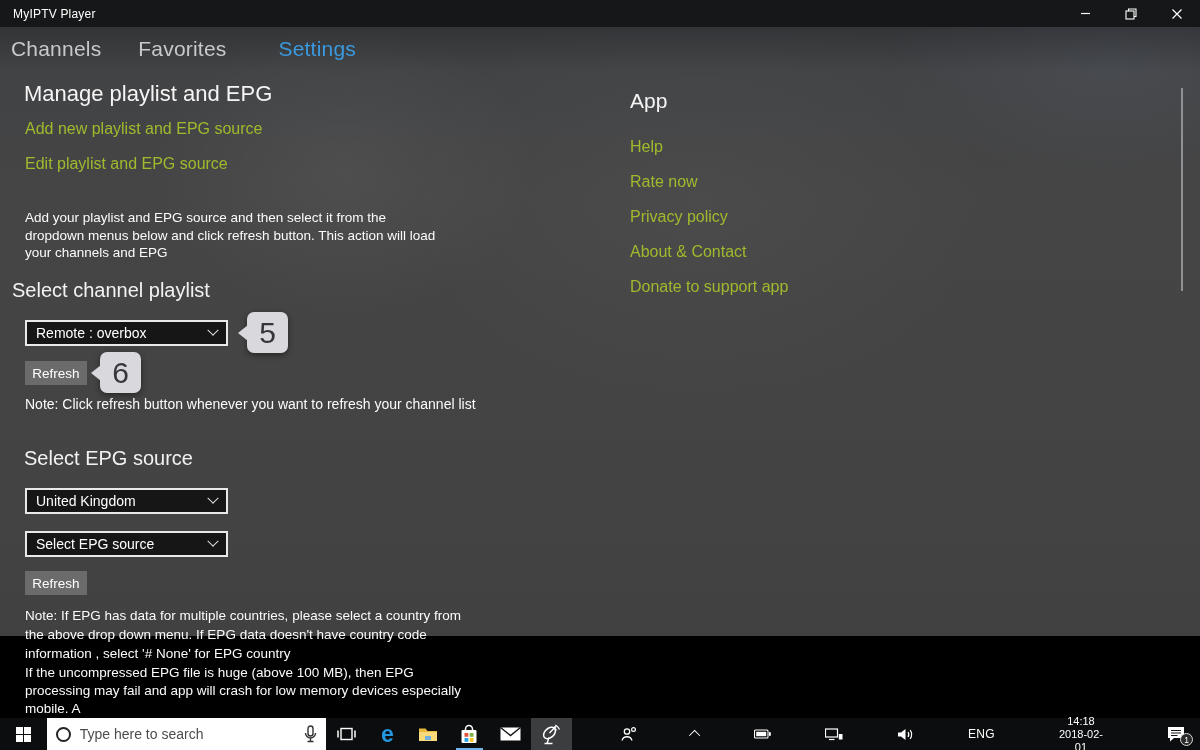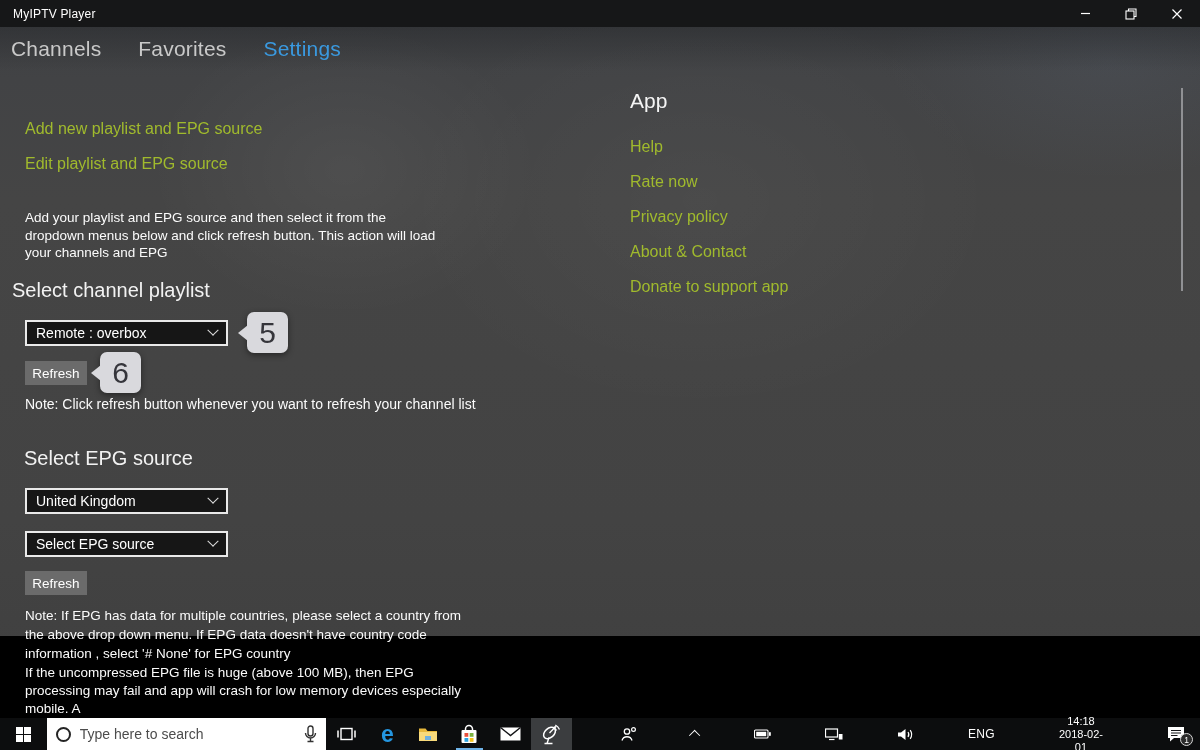--- a/index.html
+++ b/index.html
@@ -23,21 +23,21 @@
   .titlebar .title{ padding-left:13px; font-size:12px; color:#fff; letter-spacing:.2px; }
   .win-controls{ margin-left:auto; display:flex; height:100%; }
   .win-btn{ width:46px; height:100%; display:flex; align-items:center; justify-content:center; cursor:default; }
 
   .tabbar{
     position:absolute; left:0; top:27px; height:44px; width:100%;
     display:flex; align-items:center; padding-left:11px; gap:37px;
     background:linear-gradient(180deg, rgba(30,32,35,.38), rgba(30,32,35,0));
   }
   .tab{ font-size:21px; font-weight:400; color:#c9c9c9; letter-spacing:.2px; cursor:default; }
-  .tab.active{ color:#3a99df; }
+  .tab.active{ color:#3a99df;margin-left:15px; }
 
   .h1{ position:absolute; font-size:22px; font-weight:400; color:#f5f5f5; }
   .h2{ position:absolute; font-size:20px; font-weight:400; color:#f2f2f2; }
   .green-link{ position:absolute; font-size:16px; color:#a0ba2d; cursor:default; }
   .para{ position:absolute; font-size:13.5px; line-height:17.5px; color:#fbfbfb; }
 
   .combo{
     position:absolute; width:203px; height:26px; background:#161616;
     border:2px solid #e9e9e9; display:flex; align-items:center;
     padding:0 9px; font-size:14px; color:#fff; justify-content:space-between;
@@ -123,20 +123,21 @@
       </span>
     </div>
   </div>
 
   <div class="tabbar">
     <span class="tab">Channels</span>
     <span class="tab">Favorites</span>
     <span class="tab active">Settings</span>
   </div>
 
+  <div class="h1" style="left:24px; top:81px;">Manage playlist and EPG</div>
   <a class="green-link" style="left:25px; top:120px;">Add new playlist and EPG source</a>
   <a class="green-link" style="left:25px; top:155px;">Edit playlist and EPG source</a>
   <div class="para" style="left:25px; top:209px; width:422px;">Add your playlist and EPG source and then select it from the dropdown menus below and click refresh button. This action will load your channels and EPG</div>
 
   <div class="h2" style="left:12px; top:279px;">Select channel playlist</div>
   <div class="combo" style="left:25px; top:320px;">
     <span>Remote : overbox</span>
     <span class="chev-down"></span>
   </div>
   <div class="callout" style="left:247px; top:312px;">5</div>

